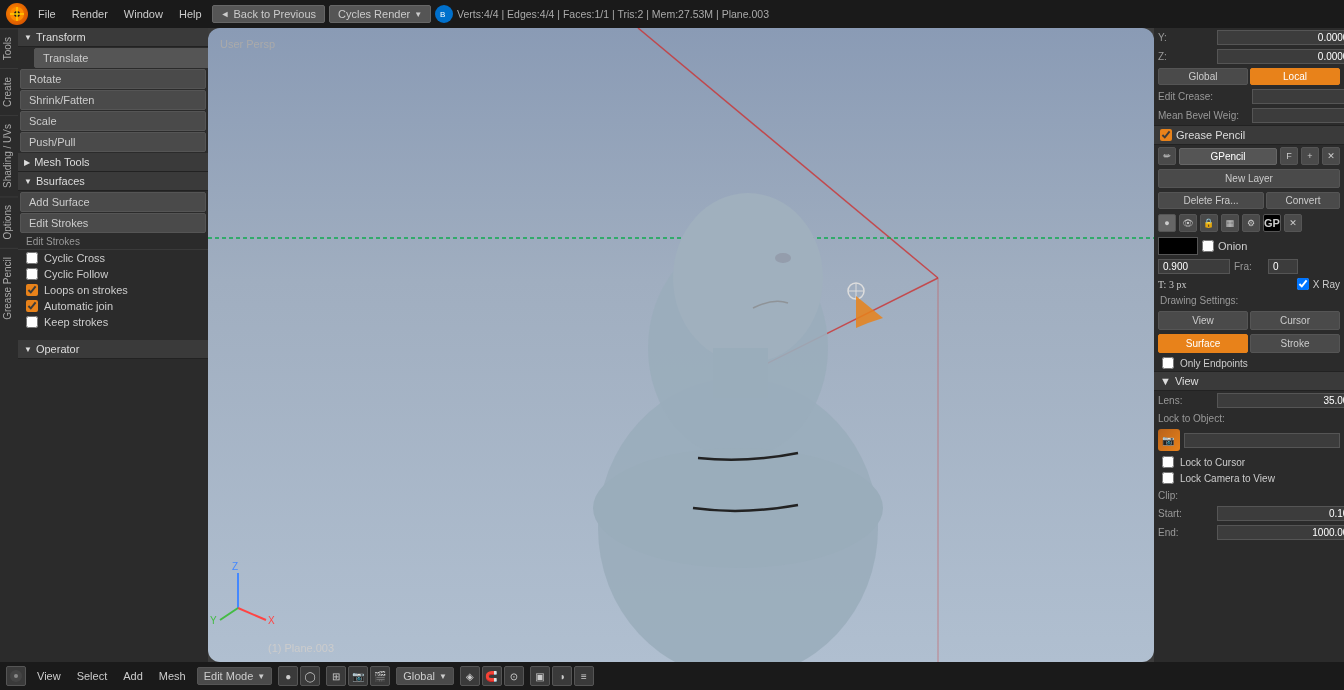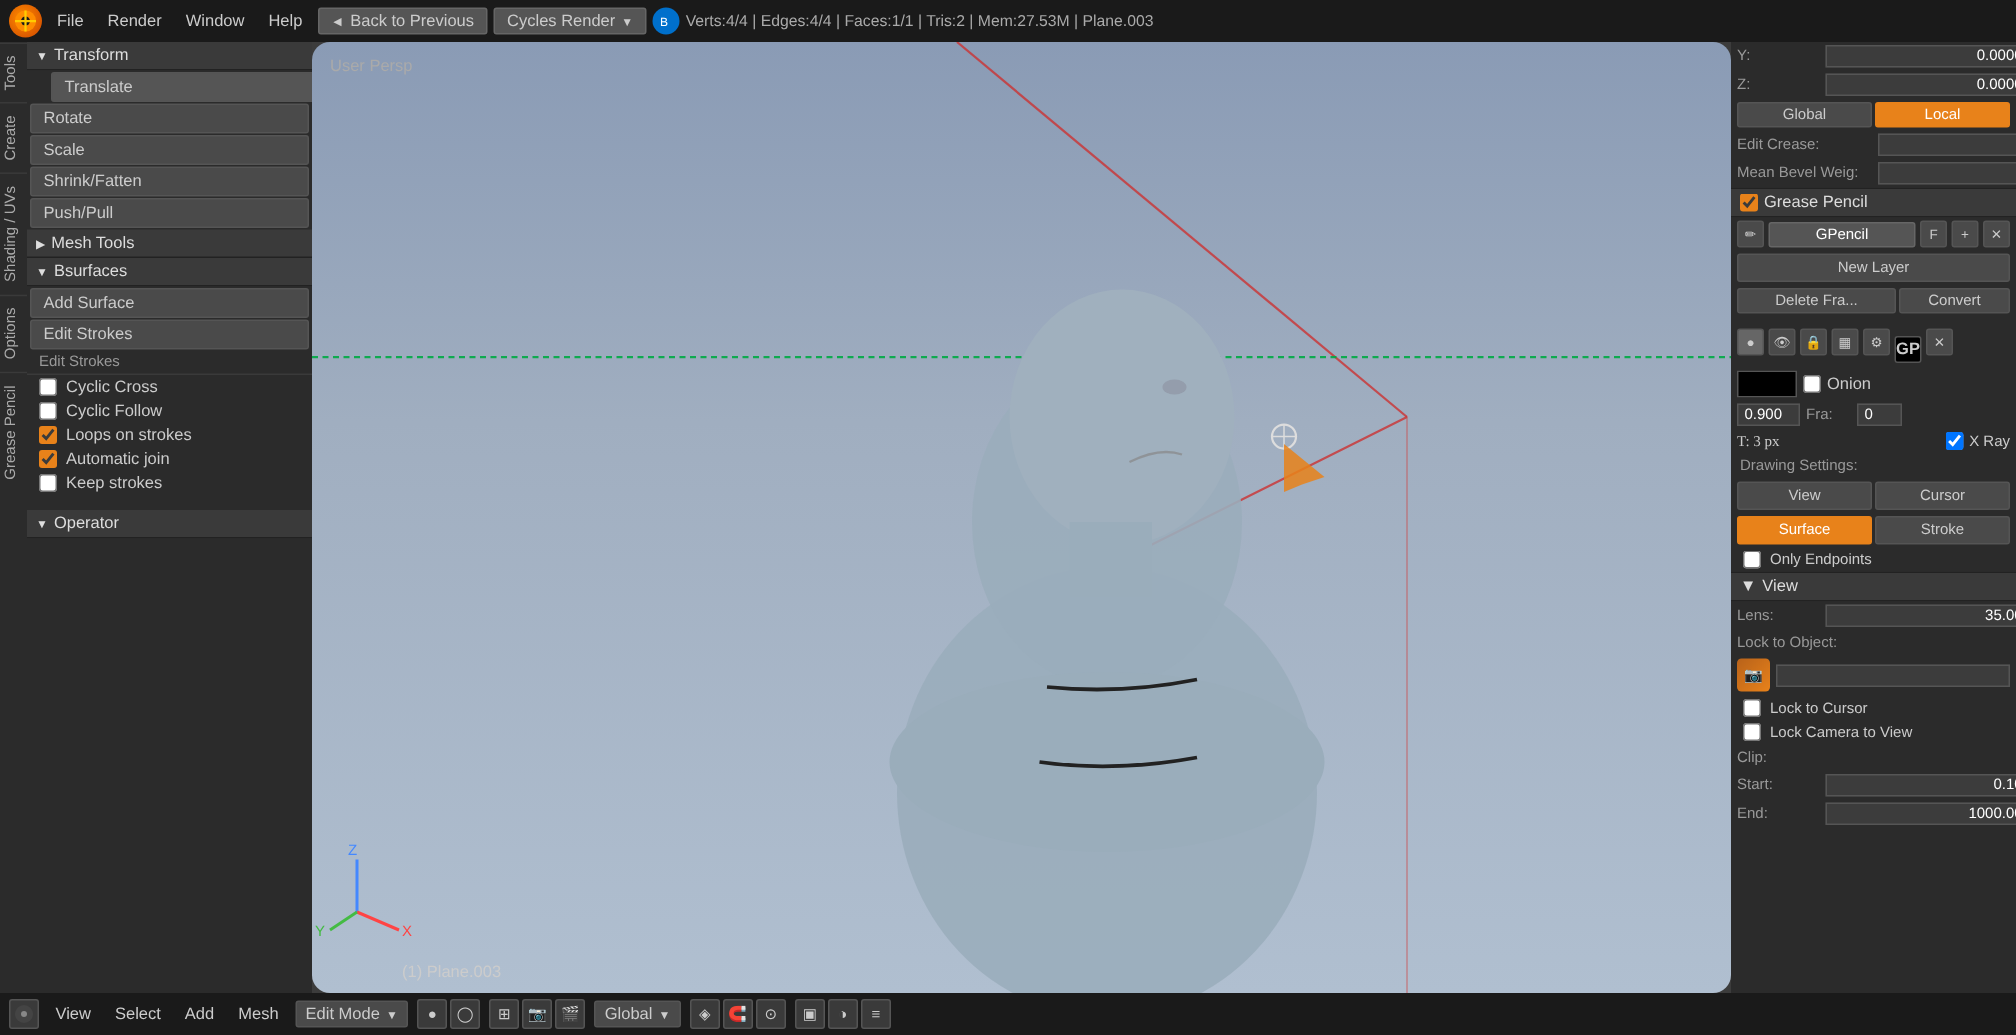--- a/index.html
+++ b/index.html
@@ -277,21 +277,21 @@
       border: 1px solid #555;
       display: inline-block;
       vertical-align: middle;
     }
     .r-small-field {
       background: #3c3c3c;
       border: 1px solid #555;
       color: #fff;
       font-size: 10px;
       padding: 1px 4px;
-      width: 42px;
+      width: 72px;
     }
     .drawing-label {
       font-size: 10px;
       color: #999;
       padding: 3px 6px;
     }
     .view-btn-row {
       display: flex;
       gap: 2px;
       padding: 2px 4px;
@@ -443,22 +443,22 @@
 </div>
 
 <div id="left-panel">
 
   <div class="panel-section-header">
     <span class="arrow">▼</span>
     <span>Transform</span>
   </div>
   <button class="tool-btn active">Translate</button>
   <button class="tool-btn">Rotate</button>
+  <button class="tool-btn">Shrink/Fatten</button>
   <button class="tool-btn">Scale</button>
-  <button class="tool-btn">Shrink/Fatten</button>
   <button class="tool-btn">Push/Pull</button>
 
   <div class="panel-section-header">
     <span class="arrow">▶</span>
     <span>Mesh Tools</span>
   </div>
 
   <div class="panel-section-header">
     <span class="arrow">▼</span>
     <span>Bsurfaces</span>
@@ -587,21 +587,21 @@
     <button class="r-btn" style="flex:1.5;">Delete Fra...</button>
     <button class="r-btn">Convert</button>
   </div>
 
   <div class="gp-icon-row" style="padding:3px 4px;">
     <div class="gp-icon active">●</div>
     <div class="gp-icon">👁</div>
     <div class="gp-icon">🔒</div>
     <div class="gp-icon">▦</div>
     <div class="gp-icon">⚙</div>
-    <div class="gp-icon active" style="background:#000000;font-weight:bold;font-size:11px;margin-top:10px;">GP</div>
+    <div class="gp-icon active" style="background:#000000;font-weight:bold;font-size:11px;">GP</div>
     <div class="gp-icon">✕</div>
   </div>
 
   <div class="r-onion-row">
     <div class="r-color-swatch"></div>
     <input type="checkbox" style="width: 12px; height: 12px;">
     <span>Onion</span>
   </div>
 
   <div class="r-field-row">

